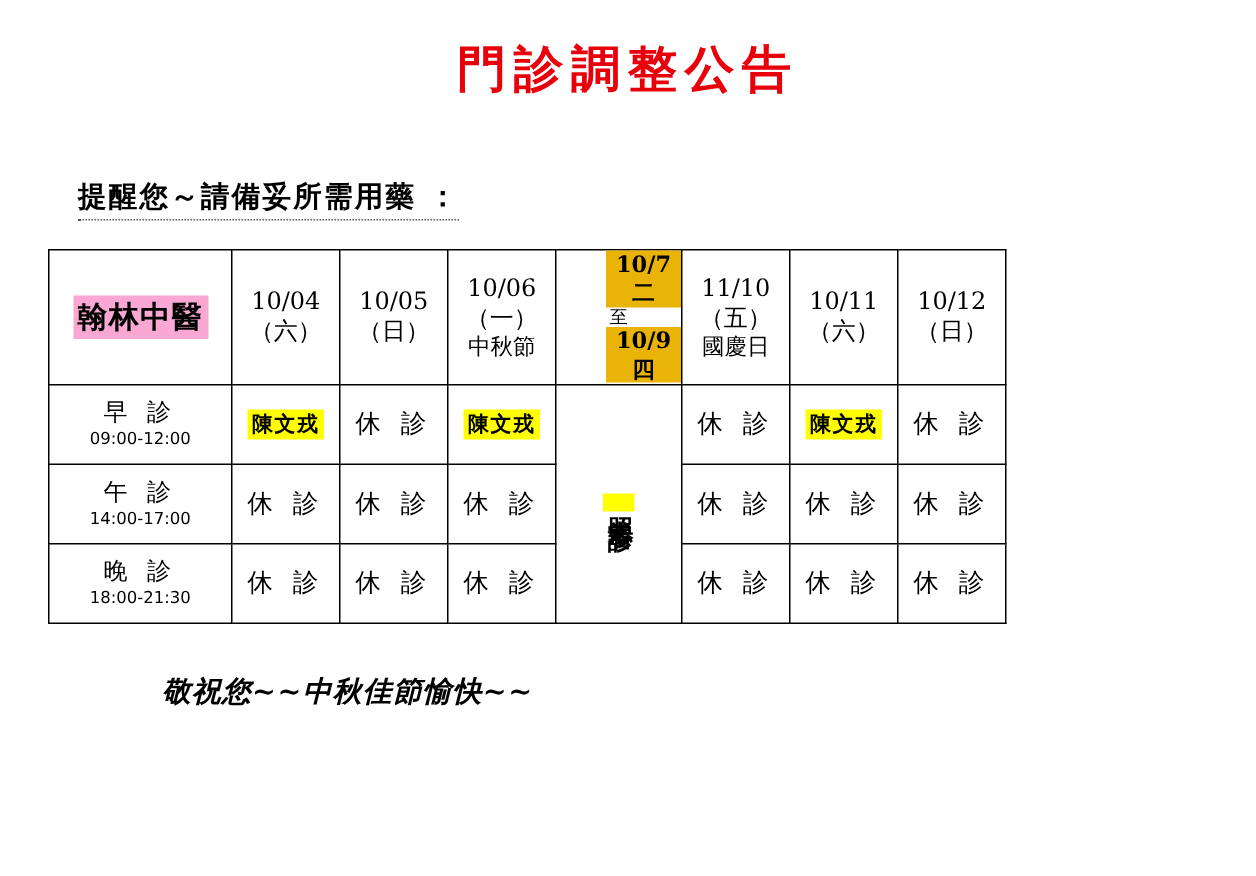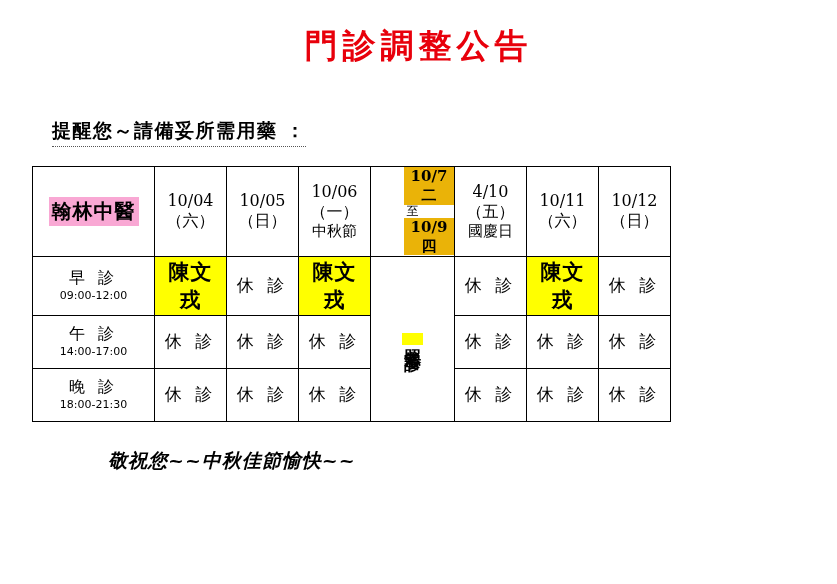--- a/index.html
+++ b/index.html
@@ -108,21 +108,21 @@
   .shift .s2 { display: block; font-family: "DejaVu Sans", "Liberation Sans", sans-serif; font-size: 11px; }
 
   .rest { letter-spacing: 4px; font-size: 17px; }
 
   .doc {
     background: #ffff00;
     display: inline-block;
     padding: 1px 3px;
     font-weight: bold;
     letter-spacing: 1px;
-    font-size: 21px;
+    font-size: 14px;
   }
 
   .vertical-note {
     background: #ffff00;
     display: inline-block;
     writing-mode: vertical-rl;
     text-orientation: upright;
     font-weight: bold;
     font-size: 17px;
     line-height: 1.15;
@@ -201,21 +201,21 @@
       <td class="hl-cell">
         <div class="datecell">
           <span class="d1"><span class="hl-span">10/7 二</span></span>
           <span class="hl-mid">至</span>
           <span class="d2"><span class="hl-span">10/9 四</span></span>
         </div>
       </td>
 
       <td>
         <div class="datecell">
-          <span class="d1">4/10</span>
+          <span class="d1">11/10</span>
           <span class="d2">（五）</span>
           <span class="d3">國慶日</span>
         </div>
       </td>
 
       <td>
         <div class="datecell">
           <span class="d1">10/11</span>
           <span class="d2">（六）</span>
         </div>

